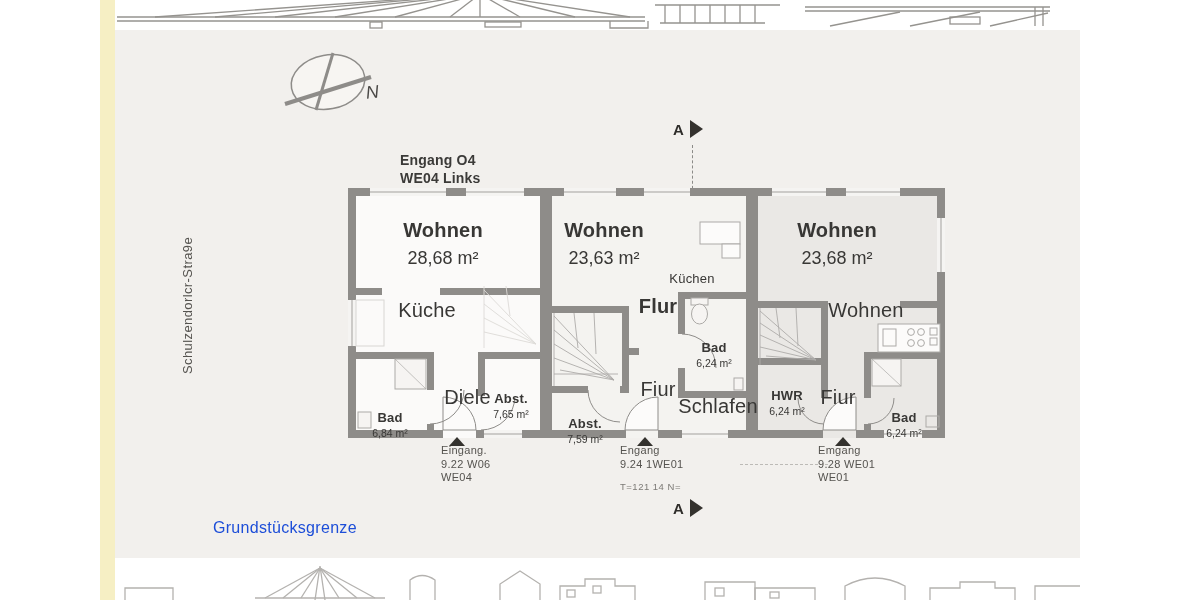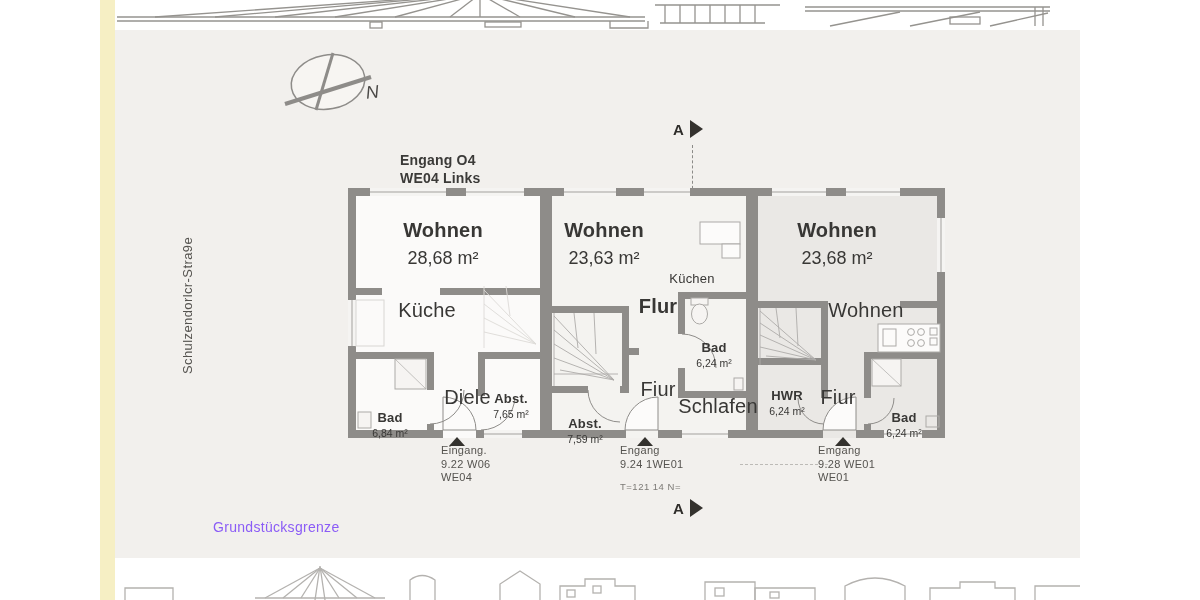--- a/index.html
+++ b/index.html
@@ -20,21 +20,21 @@
   .entsmall{font-size:9.5px;color:#7c7a76;letter-spacing:.5px;margin-top:9px;}
   .marker-a{position:absolute;font-size:15px;font-weight:700;color:#2f2d2a;}
   .tri-right{position:absolute;width:0;height:0;border-top:9px solid transparent;
              border-bottom:9px solid transparent;border-left:13px solid #34322e;}
   .tri-up{position:absolute;width:0;height:0;border-left:8px solid transparent;
           border-right:8px solid transparent;border-bottom:9px solid #34322e;}
   .dashv{position:absolute;width:0;border-left:1px dashed #8b8a87;}
   .dashh{position:absolute;height:0;border-top:1px dashed #bcbab6;}
   .street{position:absolute;font-size:13px;letter-spacing:.4px;color:#55534f;
           transform:rotate(-90deg);transform-origin:0 0;white-space:nowrap;}
-  .boundary{position:absolute;font-size:14px;letter-spacing:.3px;color:#8b5cf6;}
+  .boundary{position:absolute;font-size:16px;letter-spacing:.3px;color:#1d4ed8;}
   .nlabel{position:absolute;font-size:18px;font-style:italic;color:#4a4846;transform:rotate(-6deg);}
 </style>
 </head>
 <body>
 
 <div class="stage">
 
   <div class="content"></div>
 
   <div class="accent-strip"></div>

